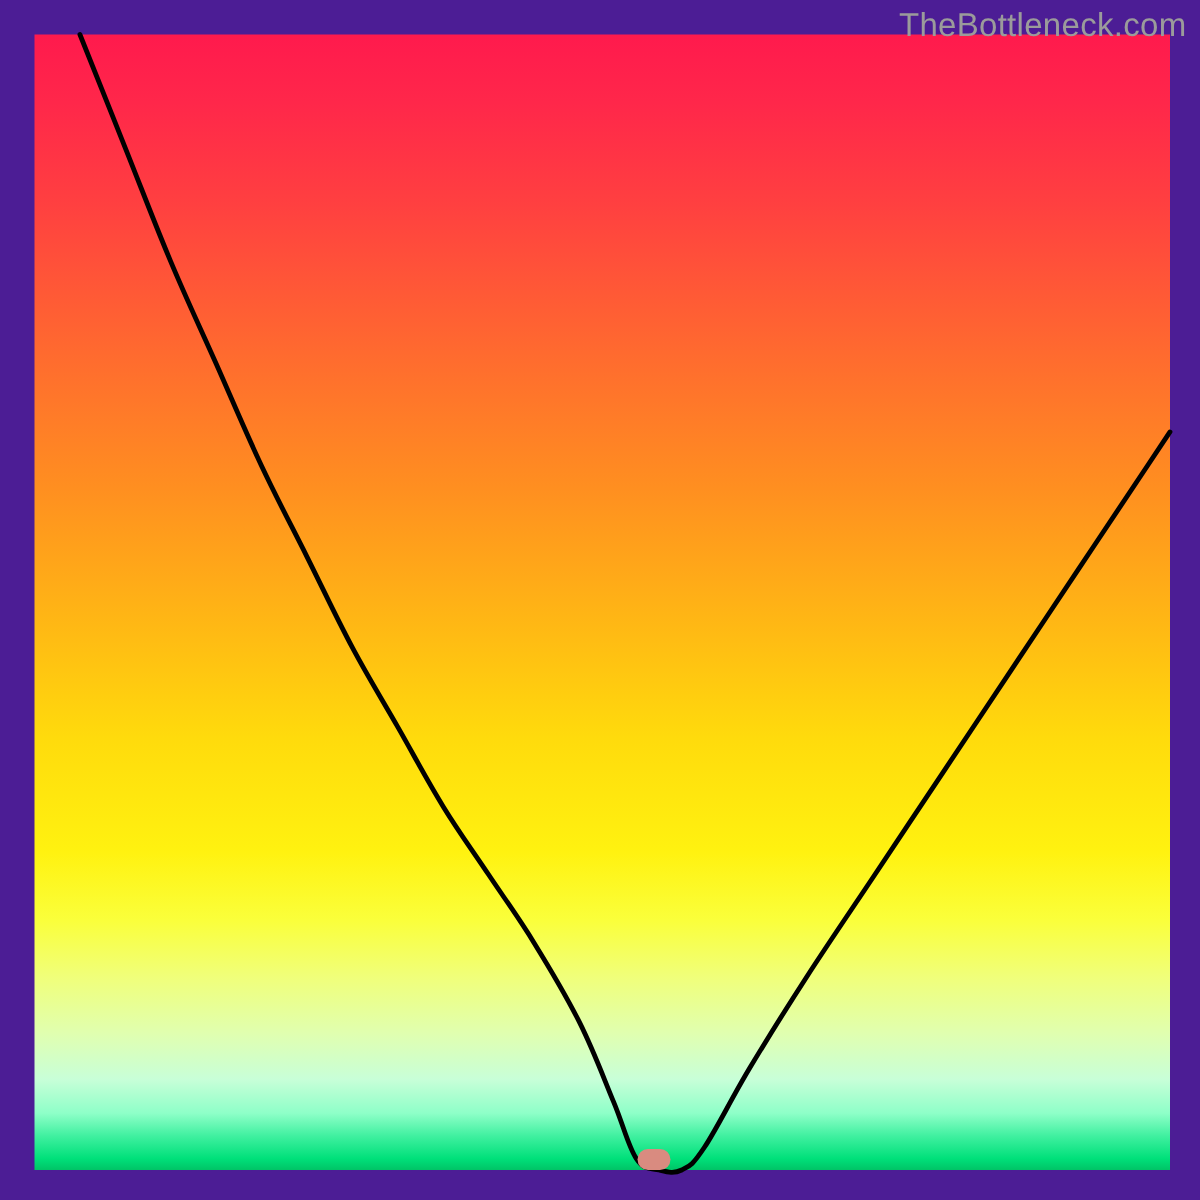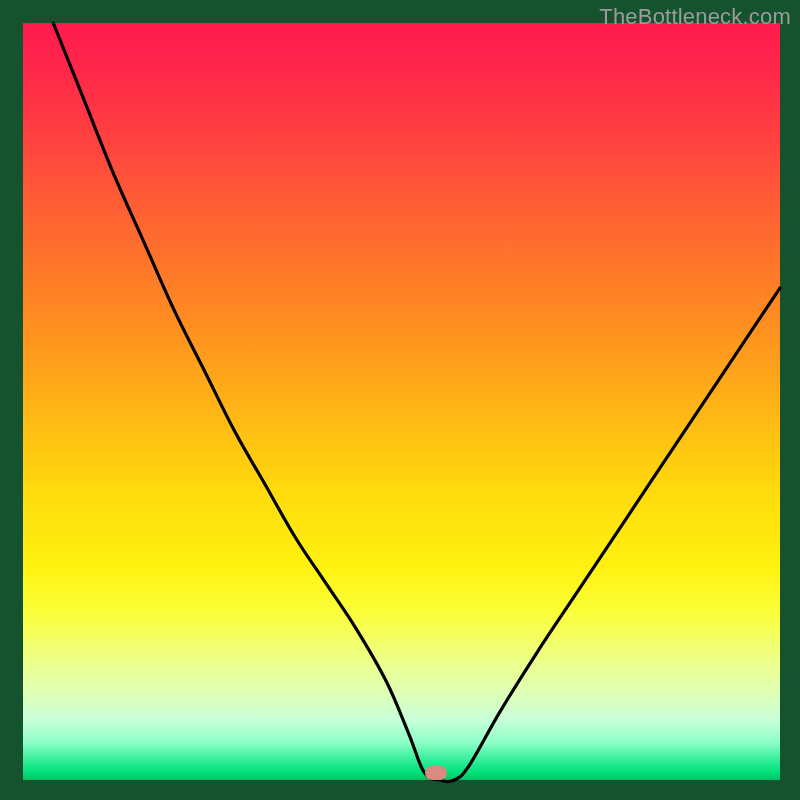--- a/index.html
+++ b/index.html
@@ -8,21 +8,21 @@
     width: 800px;
     height: 800px;
     background: #000;
     font-family: Arial, Helvetica, sans-serif;
     overflow: hidden;
   }
   .frame {
     position: relative;
     width: 800px;
     height: 800px;
-    background: #14532d;
+    background: #4c1d95;
   }
   .plot-area {
     position: absolute;
     left: 23px;
     top: 23px;
     width: 757px;
     height: 757px;
     background: linear-gradient(to bottom,
       #ff1a4d 0%,
       #ff274a 6%,

